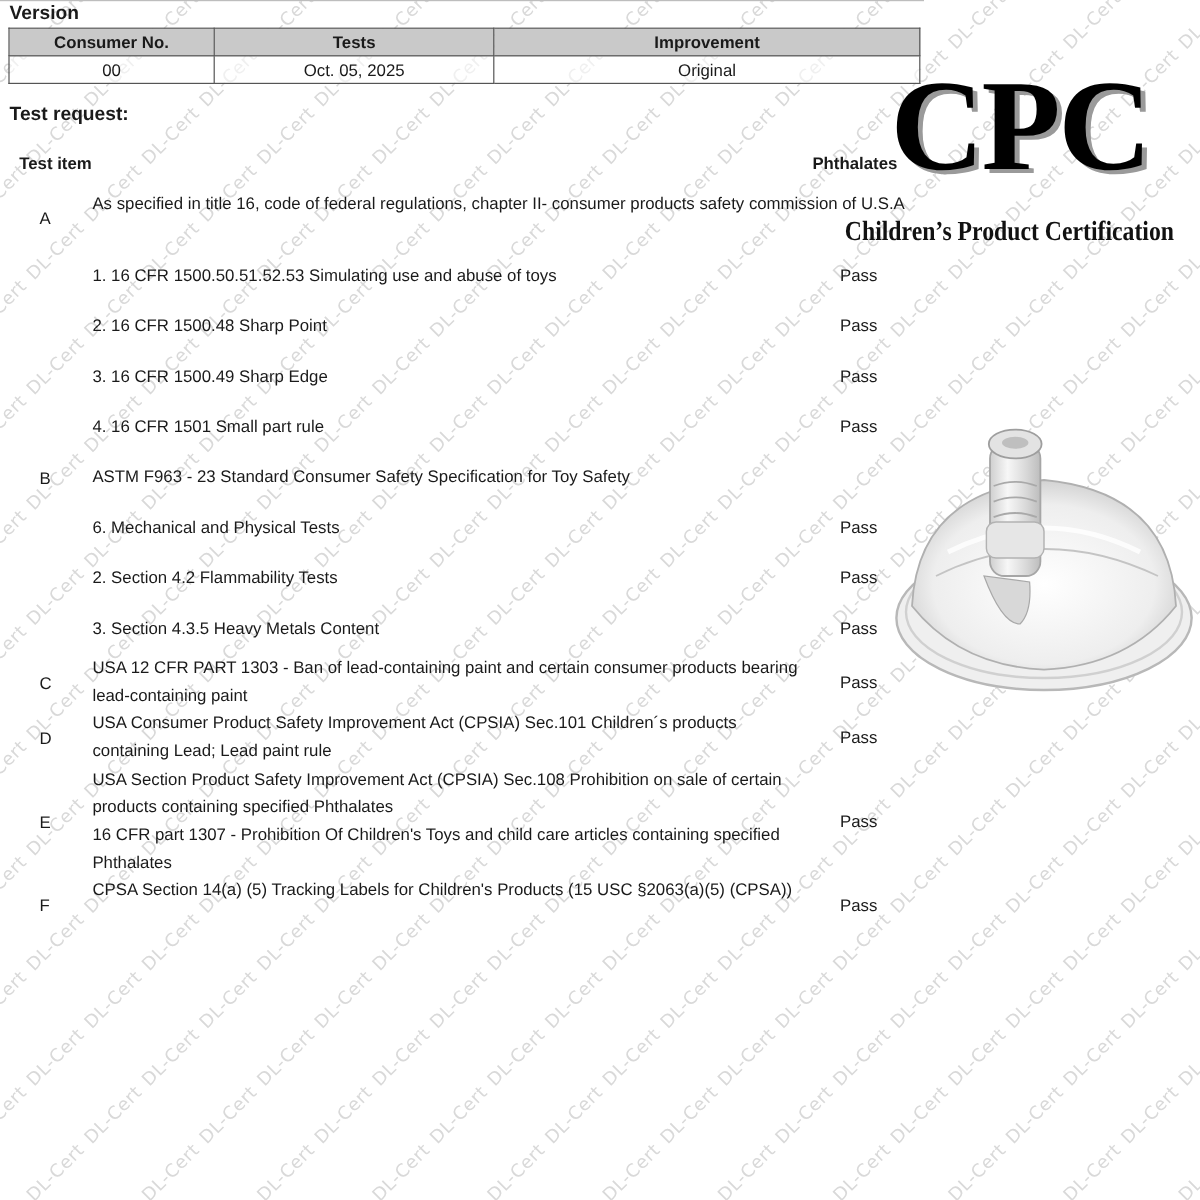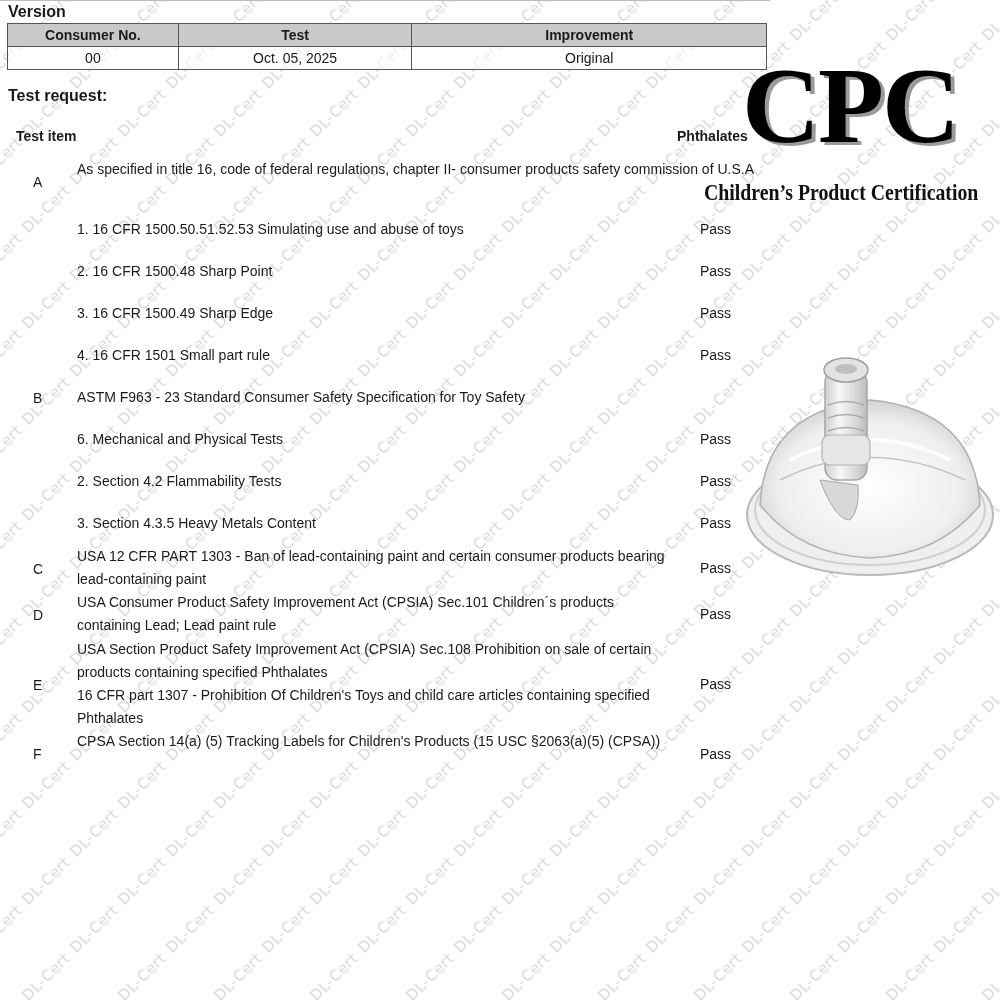--- a/index.html
+++ b/index.html
@@ -387,21 +387,21 @@
 
 <table class="version-table">
   <colgroup>
     <col style="width:171px">
     <col style="width:234px">
     <col style="width:355px">
   </colgroup>
   <thead>
     <tr>
       <th>Consumer No.</th>
-      <th>Test</th>
+      <th>Tests</th>
       <th>Improvement</th>
     </tr>
   </thead>
   <tbody>
     <tr>
       <td>00</td>
       <td>Oct. 05, 2025</td>
       <td>Original</td>
     </tr>
   </tbody>

